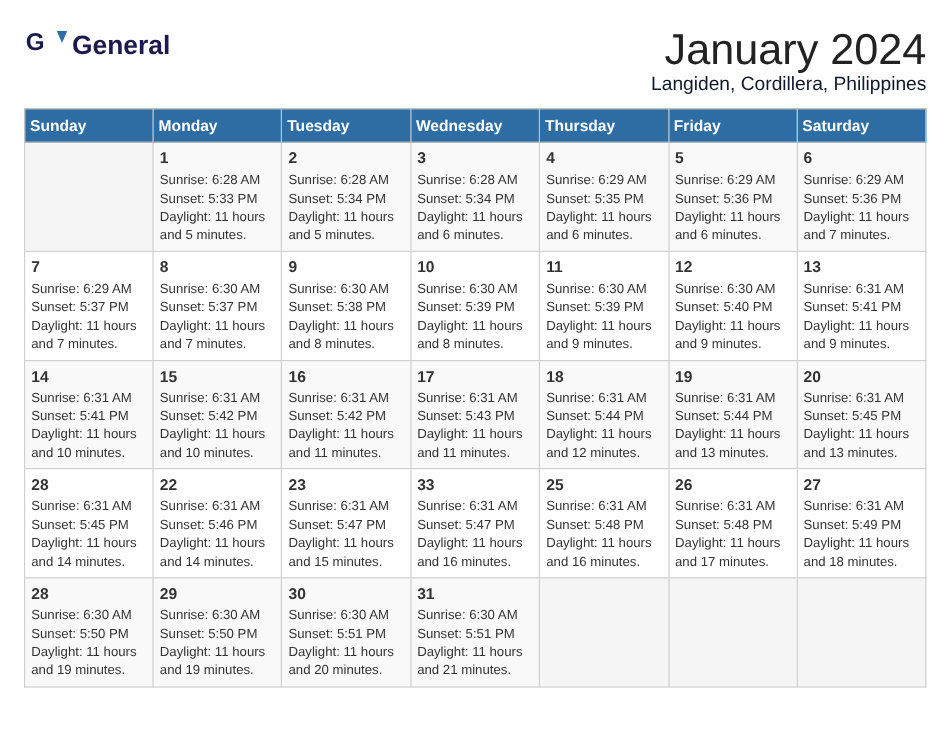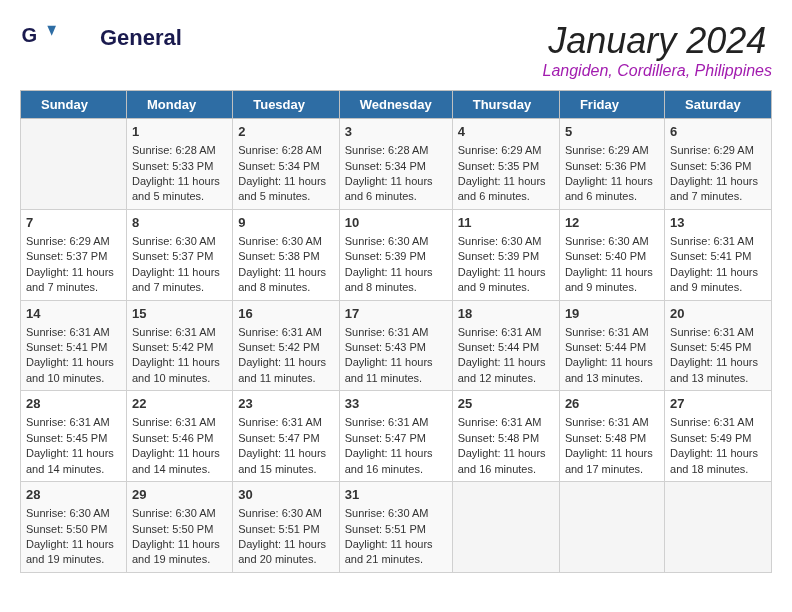--- a/index.html
+++ b/index.html
@@ -19,48 +19,46 @@
     .logo {
       display: flex;
       align-items: center;
       gap: 4px;
     }
     .logo-text {
       font-size: 22px;
       font-weight: bold;
       color: #1a1a4e;
       line-height: 1.1;
-      margin-left: 40px;
     }
     .logo-icon {
       width: 36px;
       height: 36px;
     }
     .title-section {
-      text-align: center;
-      font-style: italic;
+      text-align: right;
     }
     .month-year {
       font-size: 36px;
       font-weight: 300;
       color: #222;
     }
     .location {
       font-size: 16px;
-      color: #a21caf;
+      color: #0f172a;
     }
     table {
       width: 100%;
       border-collapse: collapse;
       font-size: 11px;
     }
     thead tr th {
       background-color: #2e6da4;
       color: #fff;
-      padding: 6px 20px;
+      padding: 6px 4px;
       font-size: 13px;
       font-weight: bold;
       text-align: left;
       border: 1px solid #c0c0c0;
     }
     tbody tr td {
       border: 1px solid #d0d0d0;
       vertical-align: top;
       padding: 4px 5px;
       width: 108px;

